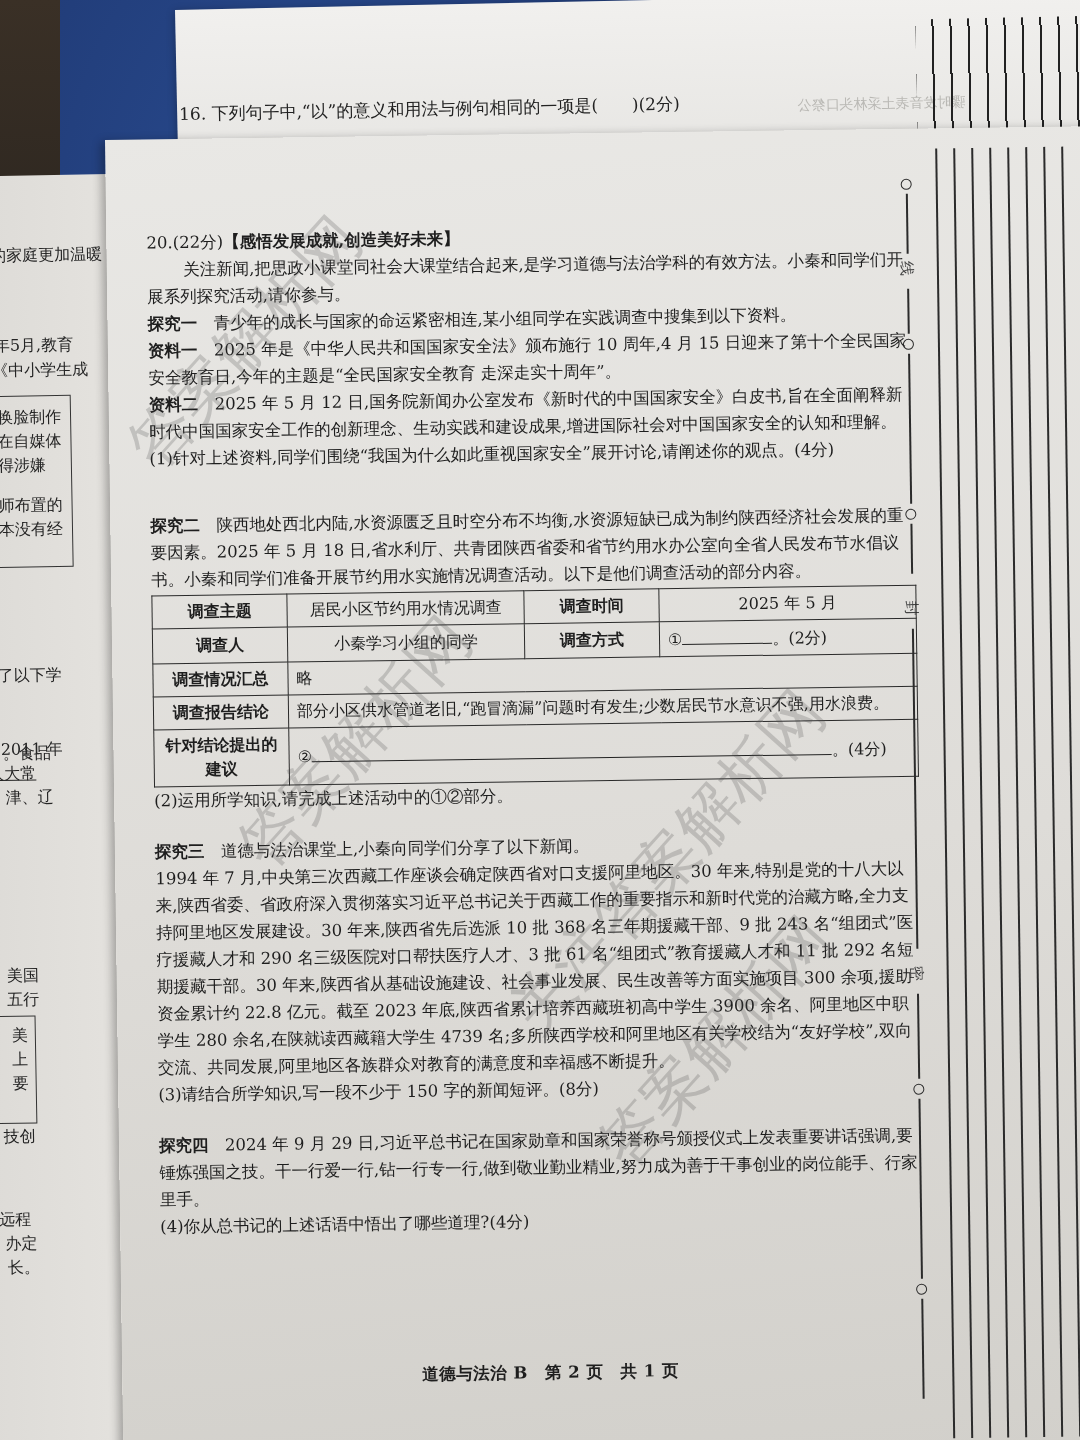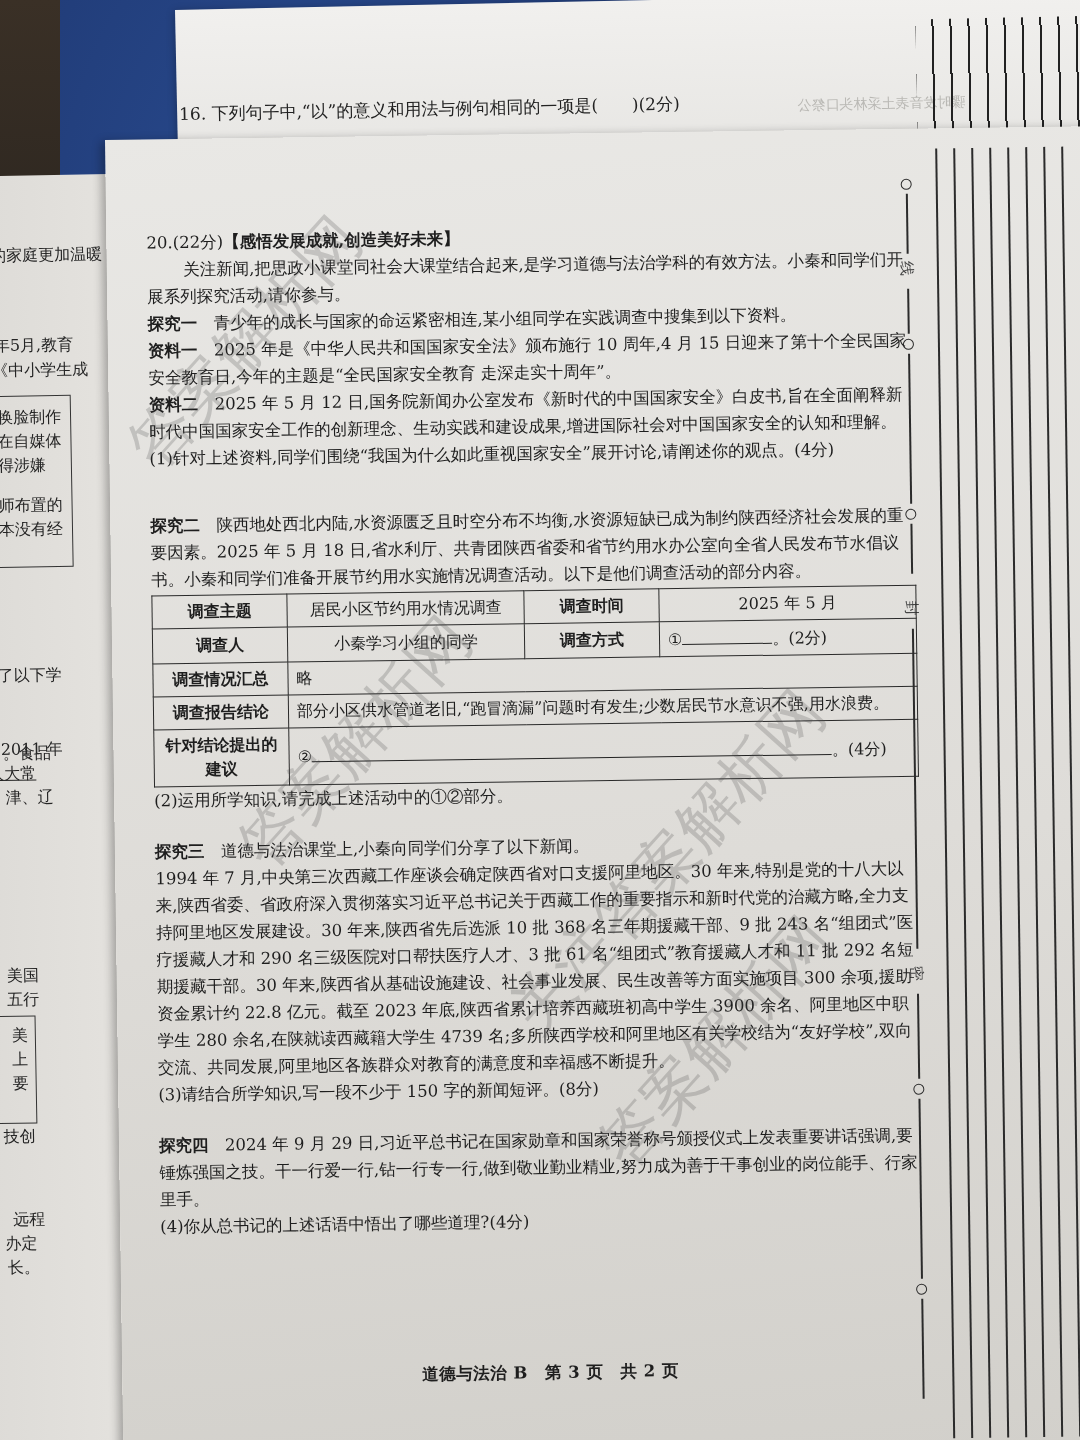--- a/index.html
+++ b/index.html
@@ -126,21 +126,21 @@
   <div class="left-frag" style="left:42px; top:564px;">2011 年</div>
   <div class="left-frag" style="left:29px; top:588px;text-decoration:underline;">人大常</div>
   <div class="left-frag" style="left:46px; top:612px;">津、辽</div>
   <div class="left-frag" style="left:44px; top:790px;">美国</div>
   <div class="left-frag" style="left:44px; top:814px;">五行</div>
   <div class="left-box" style="left:-10px; top:840px; width:80px; height:106px;"></div>
   <div class="left-frag" style="left:48px; top:850px;">美</div>
   <div class="left-frag" style="left:48px; top:874px;">上</div>
   <div class="left-frag" style="left:48px; top:898px;">要</div>
   <div class="left-frag" style="left:38px; top:951px;">技创</div>
-  <div class="left-frag" style="left:46px; top:1034px;">远程</div>
+  <div class="left-frag" style="left:32px; top:1034px;">远程</div>
   <div class="left-frag" style="left:38px; top:1058px;">办定</div>
   <div class="left-frag" style="left:40px; top:1082px;">长。</div>
 </div>
 
 <div class="main-sheet">
 
   <div class="binding">
     <div class="bind-dash">
       <div class="ring" style="top:30px;"></div>
       <div class="seg" style="top:45px; height:60px;"></div>
@@ -214,20 +214,20 @@
 
     <p class="p section" style="margin-top:24px;"><span class="bold">探究三</span>　<span>道德与法治课堂上,小秦向同学们分享了以下新闻。</span></p>
     <p class="p">1994 年 7 月,中央第三次西藏工作座谈会确定陕西省对口支援阿里地区。30 年来,特别是党的十八大以来,陕西省委、省政府深入贯彻落实习近平总书记关于西藏工作的重要指示和新时代党的治藏方略,全力支持阿里地区发展建设。30 年来,陕西省先后选派 10 批 368 名三年期援藏干部、9 批 243 名“组团式”医疗援藏人才和 290 名三级医院对口帮扶医疗人才、3 批 61 名“组团式”教育援藏人才和 11 批 292 名短期援藏干部。30 年来,陕西省从基础设施建设、社会事业发展、民生改善等方面实施项目 300 余项,援助资金累计约 22.8 亿元。截至 2023 年底,陕西省累计培养西藏班初高中学生 3900 余名、阿里地区中职学生 280 余名,在陕就读西藏籍大学生 4739 名;多所陕西学校和阿里地区有关学校结为“友好学校”,双向交流、共同发展,阿里地区各族群众对教育的满意度和幸福感不断提升。</p>
     <p class="p">(3)请结合所学知识,写一段不少于 150 字的新闻短评。(8分)</p>
 
     <p class="p section" style="margin-top:24px;"><span class="bold">探究四</span>　<span>2024 年 9 月 29 日,习近平总书记在国家勋章和国家荣誉称号颁授仪式上发表重要讲话强调,要锤炼强国之技。干一行爱一行,钻一行专一行,做到敬业勤业精业,努力成为善于干事创业的岗位能手、行家里手。</span></p>
     <p class="p">(4)你从总书记的上述话语中悟出了哪些道理?(4分)</p>
   </div>
 
   <div class="footer">
-    <span>道德与法治 B</span>　<span>第 3 页</span>　<span>共 2 页</span>
+    <span>道德与法治 B</span>　<span>第 2 页</span>　<span>共 1 页</span>
   </div>
 </div>
 
 <div class="watermark" style="left:90px; top:300px; transform:rotate(-48deg);">答案解析网</div>
 <div class="watermark" style="left:200px; top:700px; transform:rotate(-48deg);">答案解析网</div>
 <div class="watermark" style="left:450px; top:820px; transform:rotate(-48deg);">关注答案解析网</div>
 <div class="watermark" style="left:560px; top:1000px; transform:rotate(-48deg);">答案解析网</div>
 
 </body></html>

